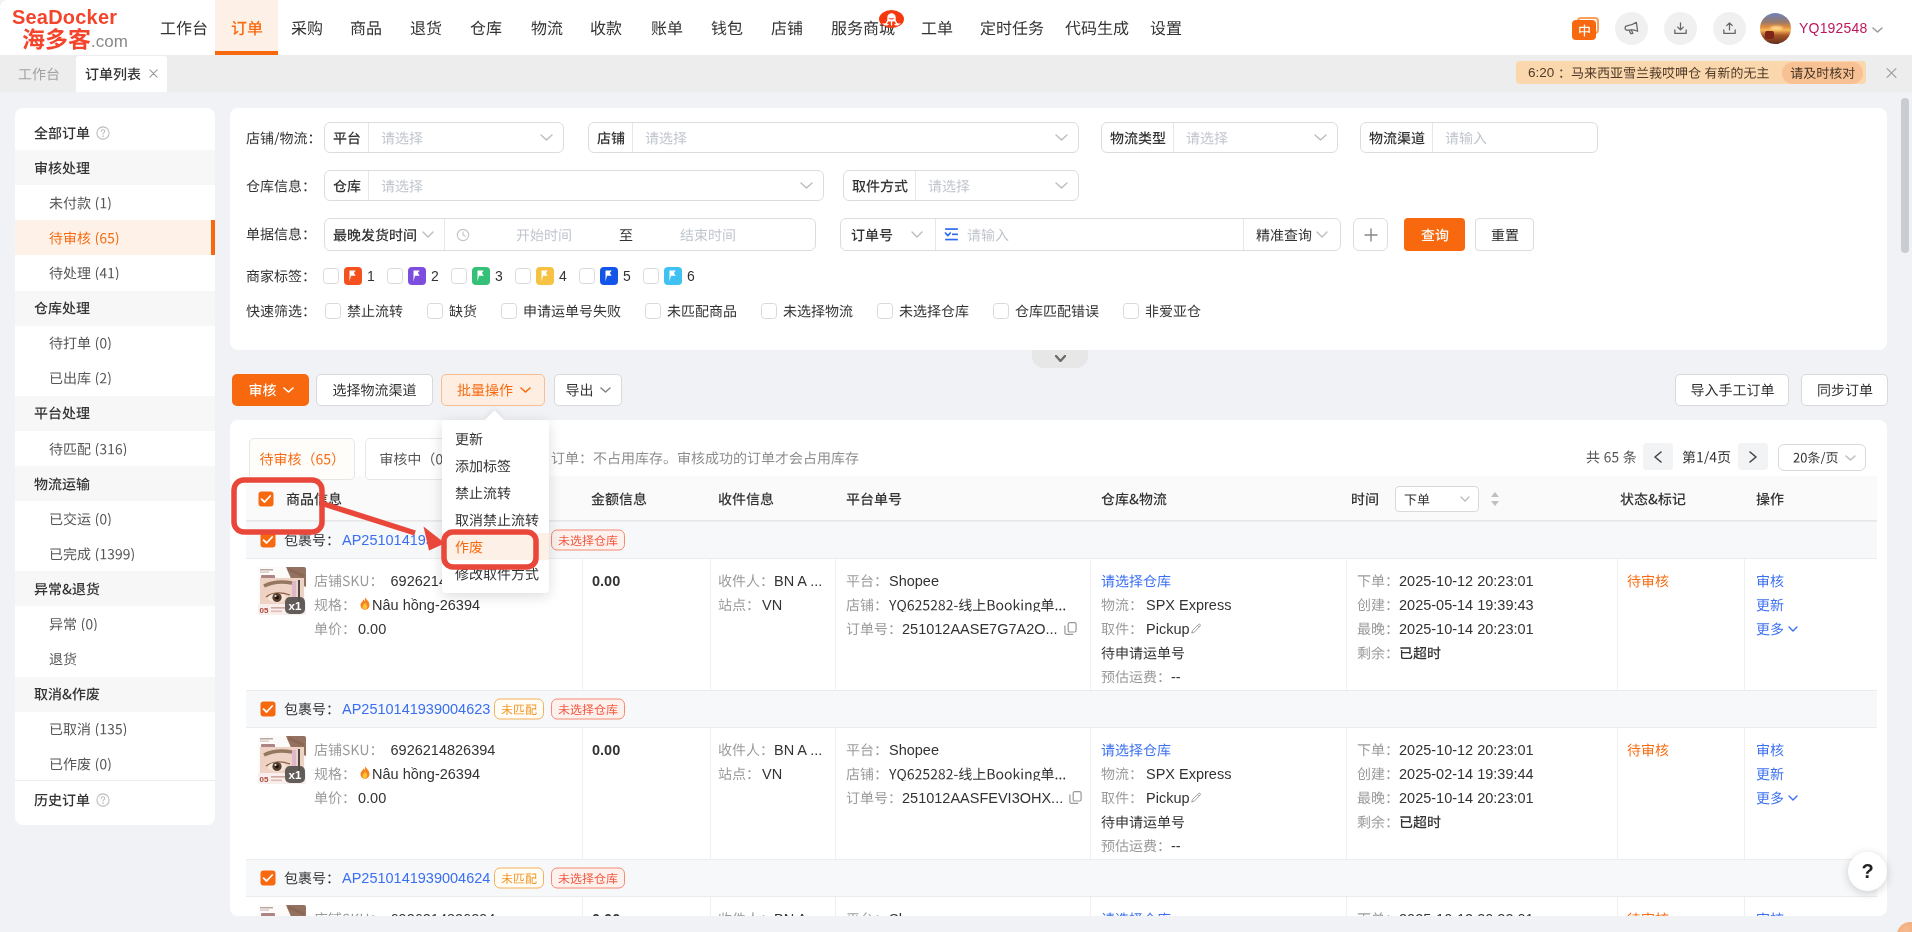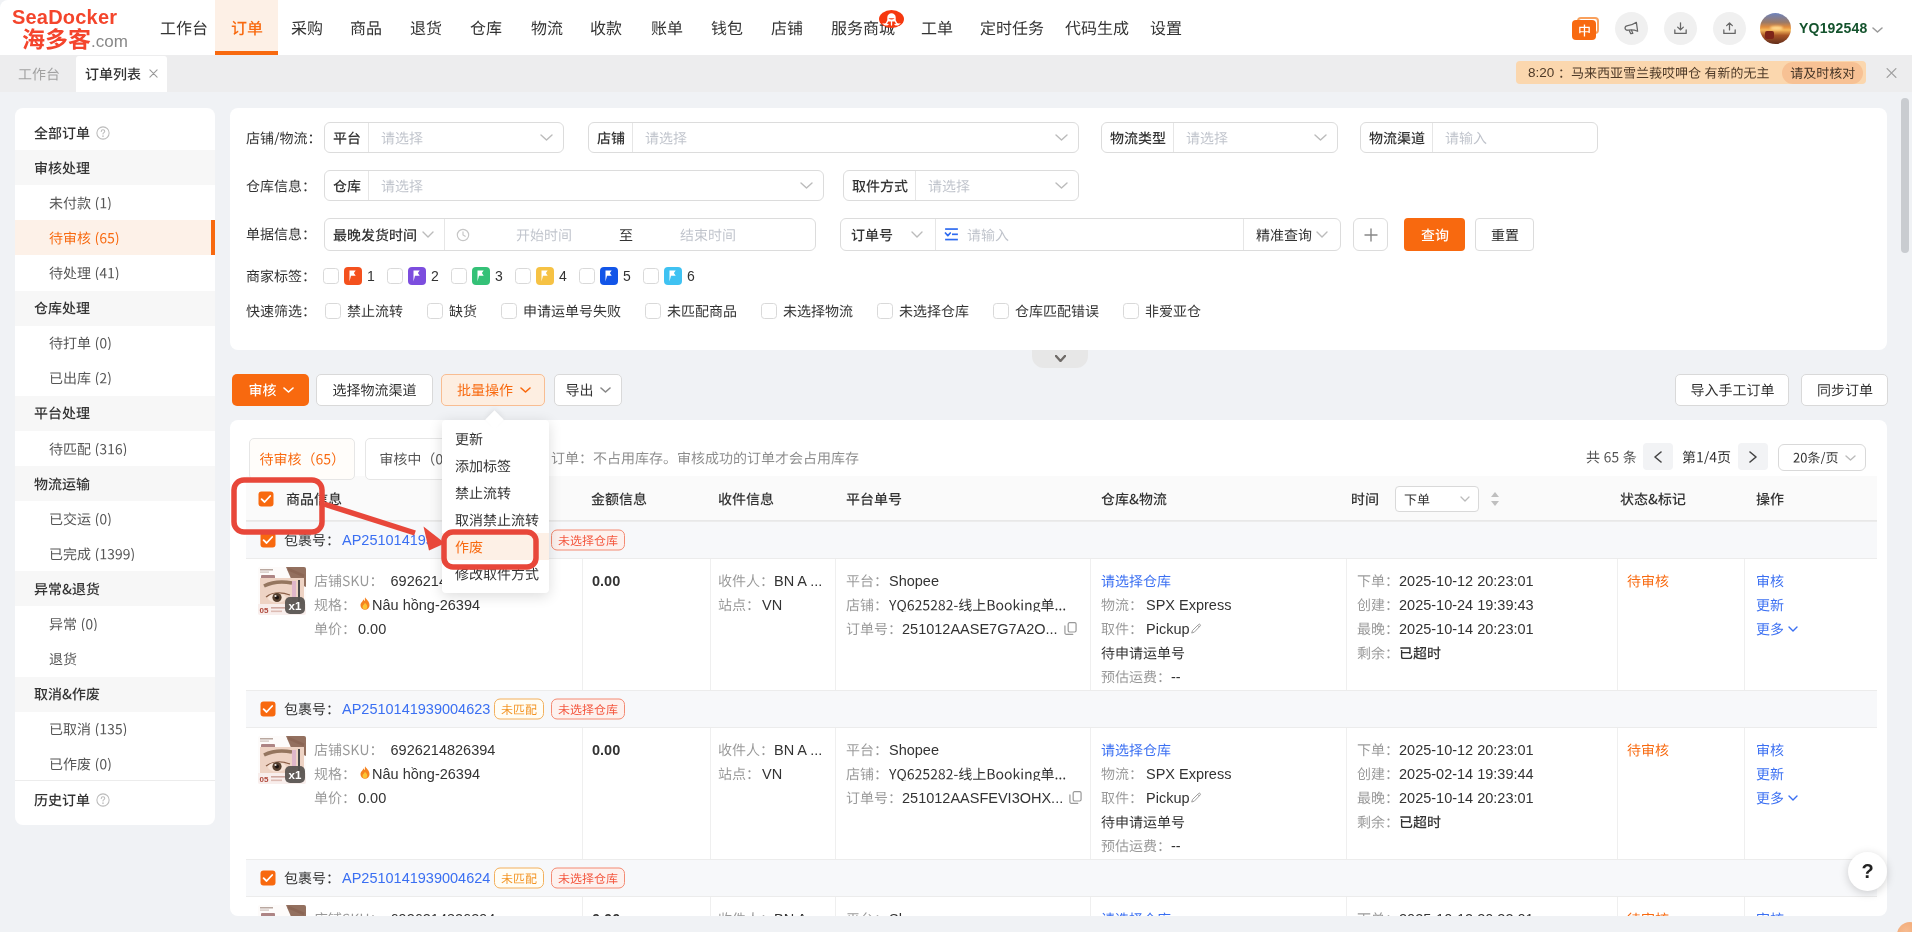--- a/index.html
+++ b/index.html
@@ -162,21 +162,21 @@
     <svg width="17" height="17" viewBox="0 0 24 24" fill="none" stroke="#666" stroke-width="1.8" stroke-linecap="round" stroke-linejoin="round">
       <path d="M4 14 v5 h16 v-5"></path>
       <path d="M12 14 v-10 M8 8 l4-4 4 4"></path>
     </svg>
   </div>
 <div class="ab" style="left:1760px;top:13px;width:31px;height:31px;border-radius:50%;overflow:hidden;background:linear-gradient(180deg,#6d83bd 0%,#9a7a68 30%,#e08b3e 45%,#f6b95a 55%,#a95526 72%,#622e1c 100%)">
 <div style="position:absolute;left:10px;top:13px;width:13px;height:4px;background:#ffd98e;border-radius:50%;filter:blur(1px)"></div>
 <div style="position:absolute;left:5px;top:18px;width:9px;height:8px;background:#7e2418;border-radius:2px;filter:blur(0.5px)"></div>
   </div>
 <div class="ab flex" style="left:1799px;top:28px;transform:translateY(-50%);gap:0px;">
-    <span style="font-size:14px;color:#14532d;font-weight:bold;line-height:16px;letter-spacing:0.2px">YQ192548</span>
+    <span style="font-size:14px;color:#be185d;font-weight:normal;line-height:16px;letter-spacing:0.2px">YQ192548</span>
   </div>
 <div class="ab flex" style="left:1872px;top:30px;transform:translateY(-50%);gap:0px;">
     <svg width="11" height="6" viewBox="0 0 11 6" style="display:block">
       <path d="M1 1 L5.5 5 L10 1" fill="none" stroke="#999" stroke-width="1.5" stroke-linecap="round" stroke-linejoin="round"></path>
     </svg>
   </div>
 <div class="ab" style="left:0;top:55px;width:1912px;height:37px;background:#ededee"></div>
 <div class="ab flex" style="left:18px;top:73.5px;transform:translateY(-50%);gap:0px;">
     <svg class="tt" style="display:block;" width="42.0" height="14" viewBox="0 0 3000 1000" fill="#a0a0a0">
       <use href="#q5de5r" x="0" y="880"></use>
@@ -191,21 +191,21 @@
       <use href="#q5355m" x="1000" y="880"></use>
       <use href="#q5217m" x="2000" y="880"></use>
       <use href="#q8868m" x="3000" y="880"></use>
     </svg>
     <svg width="9" height="9" viewBox="0 0 10 10" style="display:block;margin-left:7px">
       <path d="M1 1 L9 9 M9 1 L1 9" stroke="#999" stroke-width="1.2" stroke-linecap="round"></path>
     </svg>
   </div>
 <div class="ab" style="left:1516px;top:61px;width:350px;height:23px;background:#fbd7ae;border-radius:4px"></div>
 <div class="ab flex" style="left:1528px;top:72.5px;transform:translateY(-50%);gap:0px;">
-    <span style="font-size:13.5px;color:#4e3a28;font-weight:normal;line-height:15.5px;">8:20</span>
+    <span style="font-size:13.5px;color:#4e3a28;font-weight:normal;line-height:15.5px;">6:20</span>
     <svg class="tt" style="display:block;" width="219.5" height="13" viewBox="0 0 16260 1000" fill="#4e3a28">
       <use href="#qff1ar" x="0" y="880"></use>
       <use href="#q9a6cr" x="1000" y="880"></use>
       <use href="#q6765r" x="2000" y="880"></use>
       <use href="#q897fr" x="3000" y="880"></use>
       <use href="#q4e9ar" x="4000" y="880"></use>
       <use href="#q96ear" x="5000" y="880"></use>
       <use href="#q5170r" x="6000" y="880"></use>
       <use href="#q83aar" x="7000" y="880"></use>
       <use href="#q54cer" x="8000" y="880"></use>
@@ -1318,21 +1318,21 @@
       <use href="#qff1ar" x="2000" y="880"></use>
     </svg>
     <span style="font-size:14.5px;color:#333;font-weight:normal;line-height:16.5px;">2025-10-12 20:23:01</span>
   </div>
 <div class="ab flex" style="left:1357px;top:604.5px;transform:translateY(-50%);gap:0px;">
     <svg class="tt" style="display:block;" width="42.0" height="14" viewBox="0 0 3000 1000" fill="#999">
       <use href="#q521br" x="0" y="880"></use>
       <use href="#q5efar" x="1000" y="880"></use>
       <use href="#qff1ar" x="2000" y="880"></use>
     </svg>
-    <span style="font-size:14.5px;color:#333;font-weight:normal;line-height:16.5px;">2025-10-24 19:39:43</span>
+    <span style="font-size:14.5px;color:#333;font-weight:normal;line-height:16.5px;">2025-05-14 19:39:43</span>
   </div>
 <div class="ab flex" style="left:1357px;top:628.5px;transform:translateY(-50%);gap:0px;">
     <svg class="tt" style="display:block;" width="42.0" height="14" viewBox="0 0 3000 1000" fill="#999">
       <use href="#q6700r" x="0" y="880"></use>
       <use href="#q665ar" x="1000" y="880"></use>
       <use href="#qff1ar" x="2000" y="880"></use>
     </svg>
     <span style="font-size:14.5px;color:#333;font-weight:normal;line-height:16.5px;">2025-10-14 20:23:01</span>
   </div>
 <div class="ab flex" style="left:1357px;top:652.5px;transform:translateY(-50%);gap:0px;">

